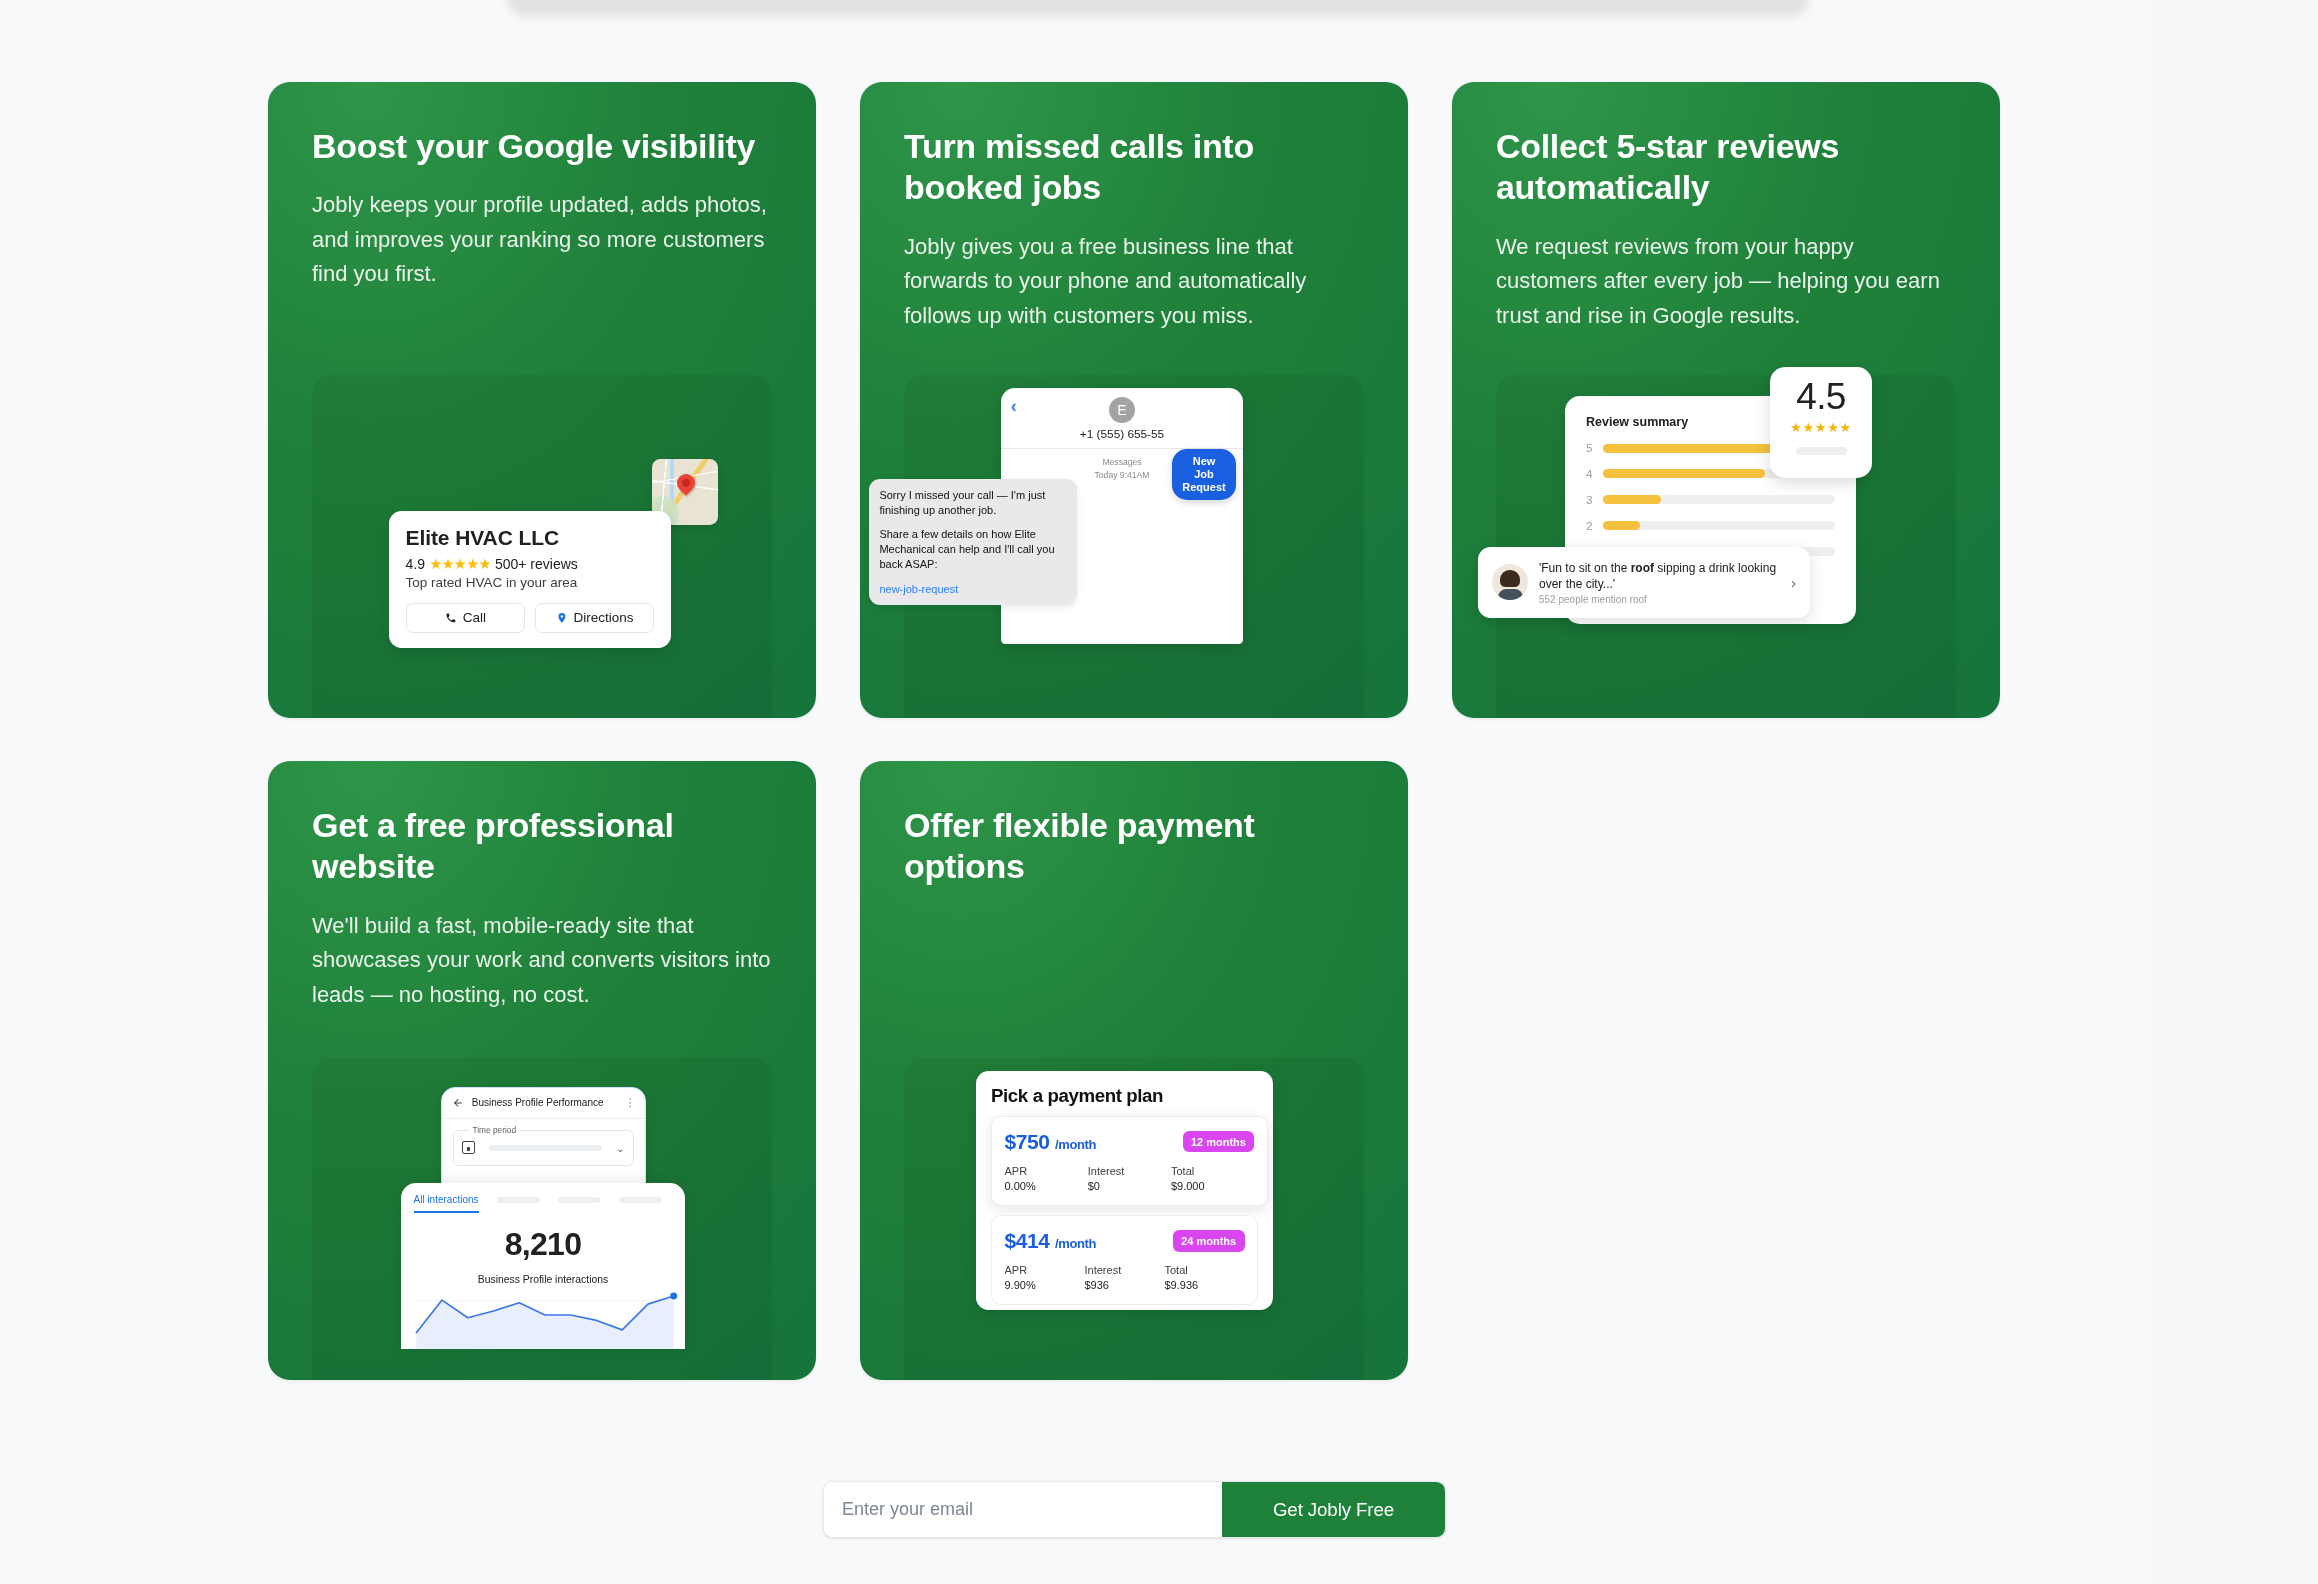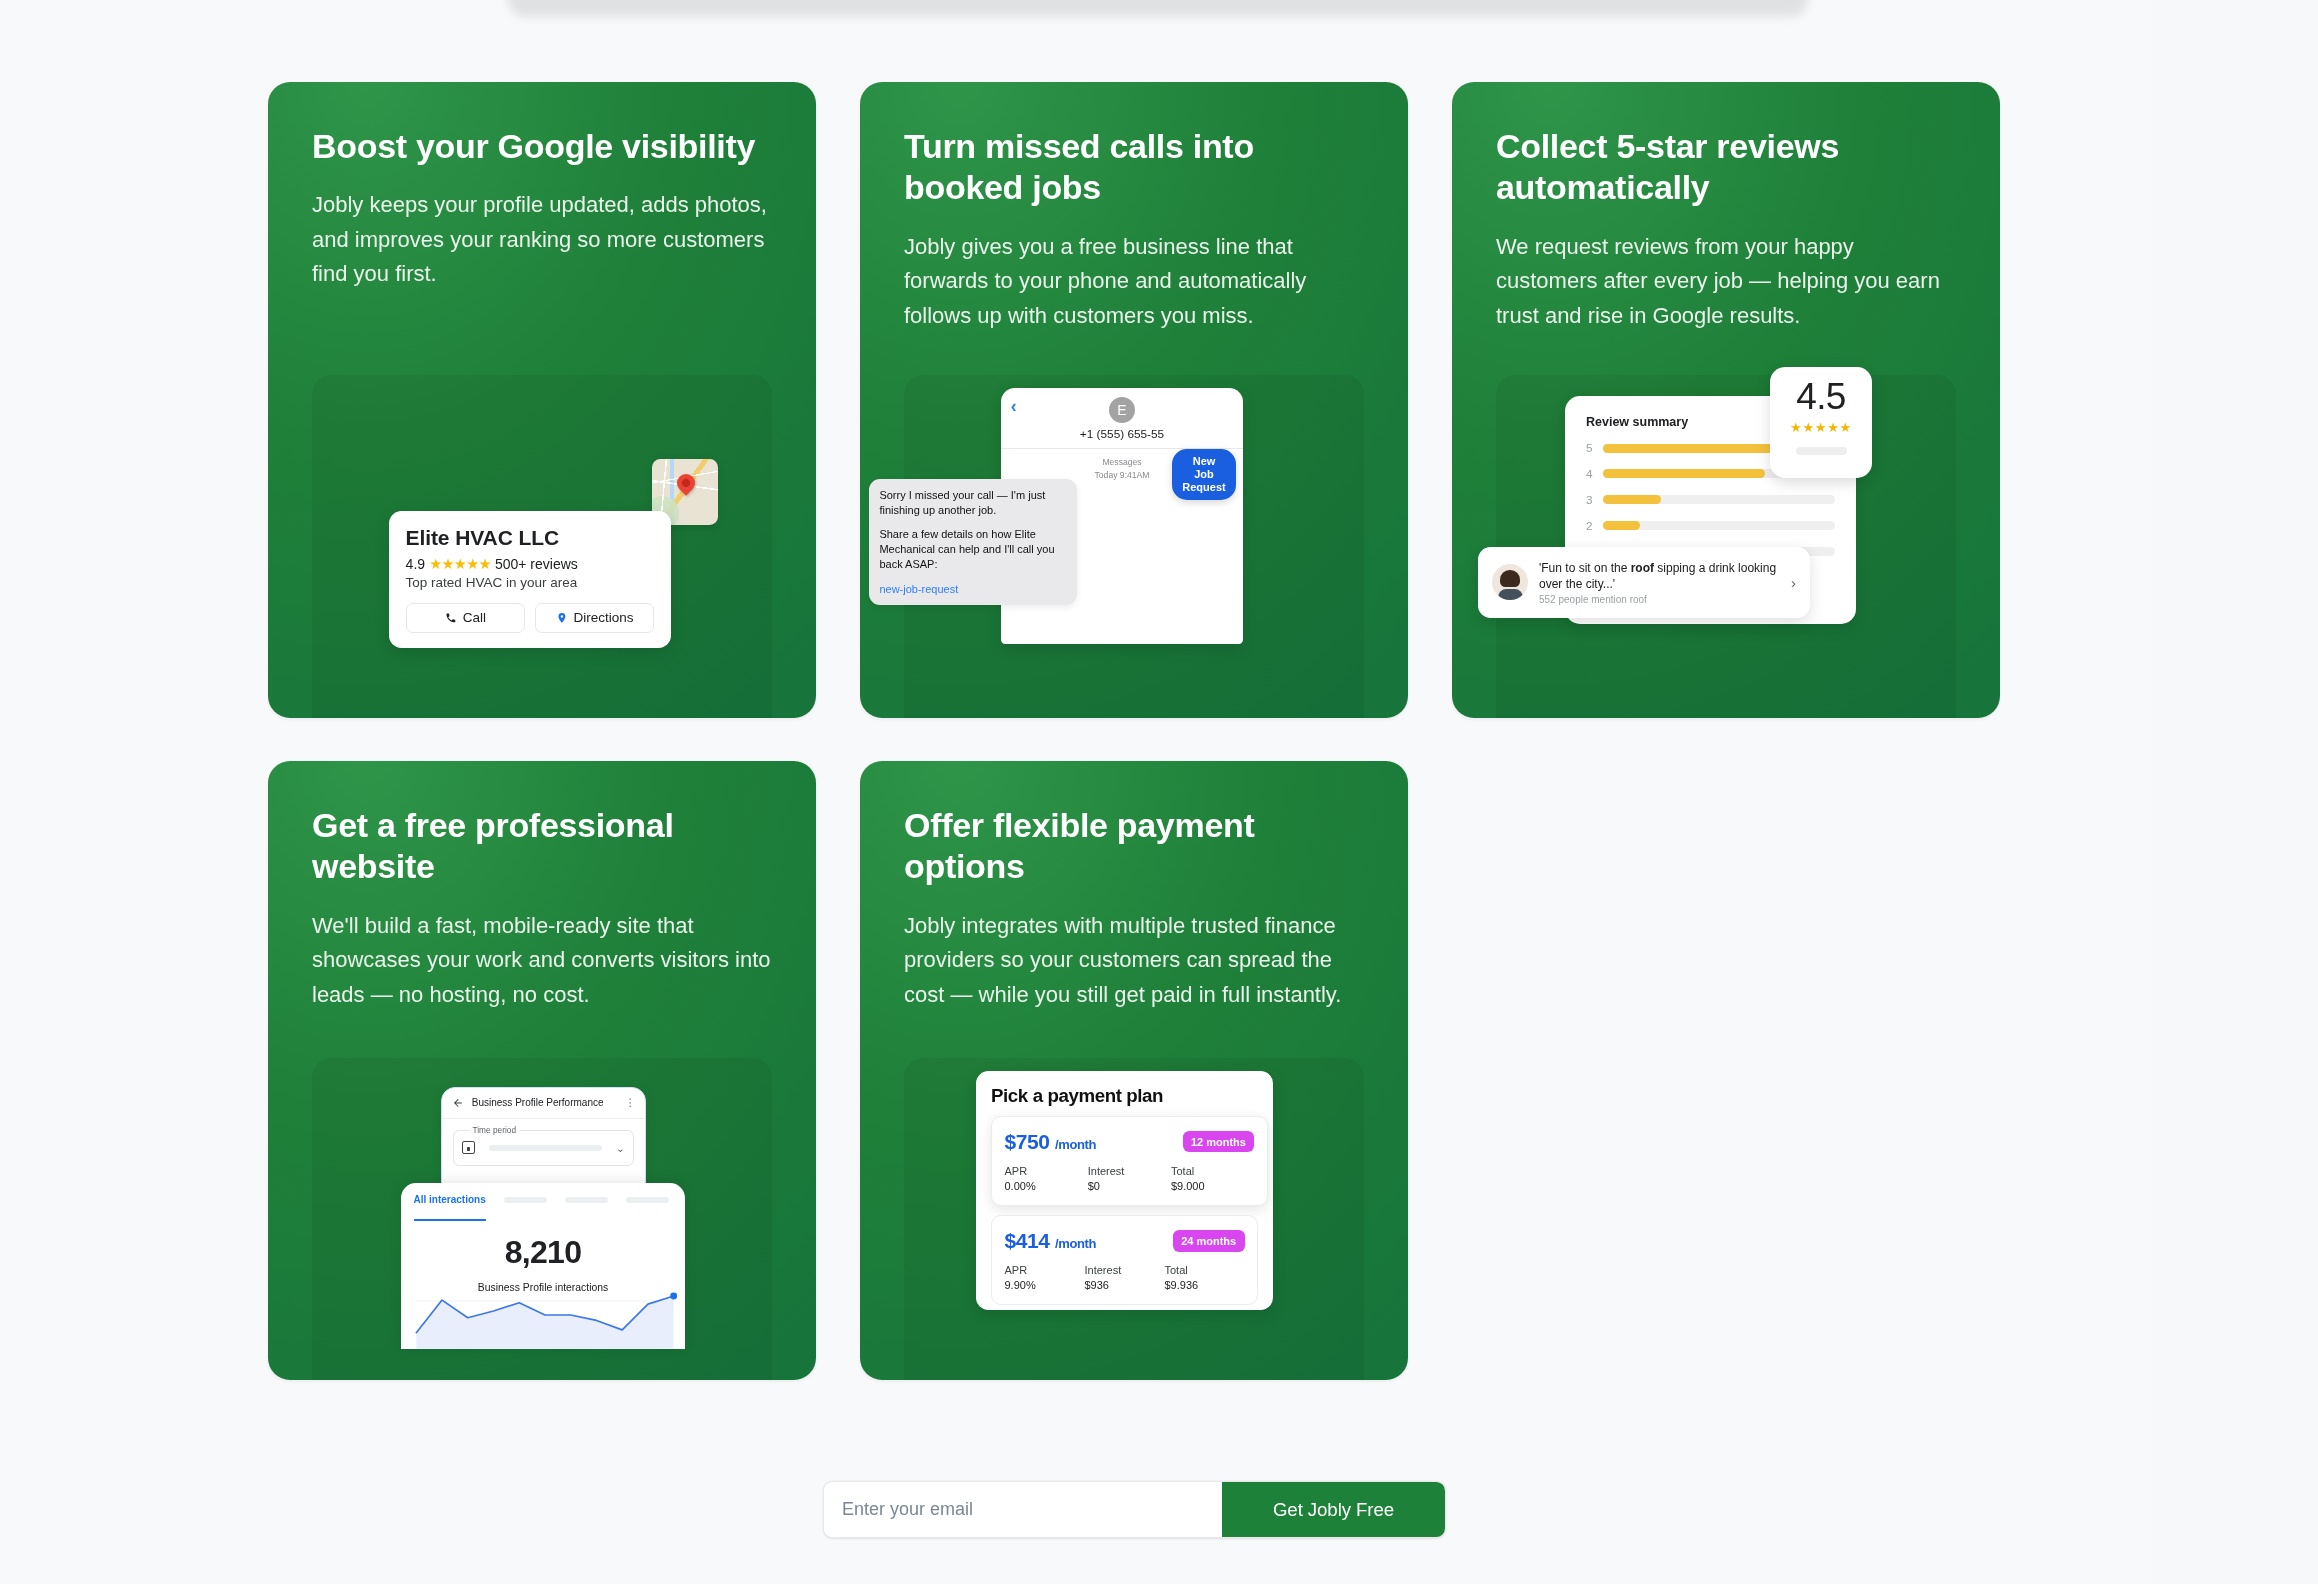--- a/index.html
+++ b/index.html
@@ -183,21 +183,21 @@
   .cal{ width:13px;height:13px;border:1.4px solid #3c4043;border-radius:2.1px;position:relative;}
   .cal::after{content:"";position:absolute;left:3.5px;top:4.8px;width:3.5px;height:3.5px;background:#3c4043;border-radius:0.7px;}
   .c4-ph{ flex:1; height:6.2px; background:#eceff1; border-radius:3.5px; }
   .c4-cv{ color:#5f6368; font-size:10.4px; }
   .c4-bot{
     position:absolute; left:89px; top:125px; width:284px; height:166px;
     background:#fff; border-radius:15px 15px 0 0; z-index:3; overflow:hidden;
     box-shadow:0 -1.4px 12.5px rgba(0,0,0,.10);
   }
   .c4-tabs{ display:flex; align-items:flex-start; gap:18px; padding:11px 12.5px 0; }
-  .c4-tab{ font-size:10px; color:#1a73e8; font-weight:700; padding-bottom:14px; border-bottom:2.8px solid #1a73e8;}
+  .c4-tab{ font-size:10px; color:#1a73e8; font-weight:400; padding-bottom:6px; border-bottom:2.8px solid #1a73e8;}
   .c4-tph{ width:43px;height:6.2px;background:#eceff1;border-radius:3.5px;margin-top:2.8px;}
   .c4-big{ text-align:center; font-size:32px; font-weight:700; color:#202124; margin-top:12.5px; letter-spacing:-0.7px;}
   .c4-cap{ text-align:center; font-size:10.4px; color:#202124; margin-top:11px;}
   .c4-chart{ position:absolute; left:0; right:0; bottom:0; height:64px; }
 
   
   .c5-wrap{ position:absolute; left:72px; top:12.5px; width:297px; z-index:2;}
   .c5-card{ background:#fff; border-radius:12.5px; box-shadow:0 4.2px 15px rgba(0,0,0,.12); padding:14px 15px 5.5px;}
   .c5-ttl{ font-size:18.7px; font-weight:800; color:#111; letter-spacing:-0.4px;}
   .plan{ border:0.7px solid #ececec; border-radius:9.7px; padding:12.5px 12.5px; margin-top:9.7px; background:#fff;}
@@ -394,21 +394,20 @@
               <path d="M22.0 68.5 L59.0 21.7 L96.0 47.0 L133.0 37.3 L170.0 25.5 L207.0 43.1 L244.0 43.1 L281.0 50.9 L318.0 64.5 L355.0 27.5 L392.0 15.8 L 392 92 L 22 92 Z" fill="#e8eefb"></path>
               <path d="M22.0 68.5 L59.0 21.7 L96.0 47.0 L133.0 37.3 L170.0 25.5 L207.0 43.1 L244.0 43.1 L281.0 50.9 L318.0 64.5 L355.0 27.5 L392.0 15.8" fill="none" stroke="#3b78e7" stroke-width="2.4" stroke-linejoin="round" stroke-linecap="round"></path>
               <circle cx="392.0" cy="15.8" r="5" fill="#1a73e8"></circle>
             </svg>
         </div>
       </div>
     </div>
 
     <div class="card r2">
       <h3>Offer flexible payment options</h3>
-      <p class="body">Jobly integrates with multiple trusted finance providers so your customers can spread the cost — while you still get paid in full instantly.</p>
       <div class="panel">
         <div class="c5-wrap">
           <div class="c5-card">
             <div class="c5-ttl">Pick a payment plan</div>
             <div id="plans">
                 <div class="plan p1">
                   <div class="plan-hd">
                     <span class="amt">$750 <small>/month</small></span>
                     <span class="badge">12 months</span>
                   </div>

